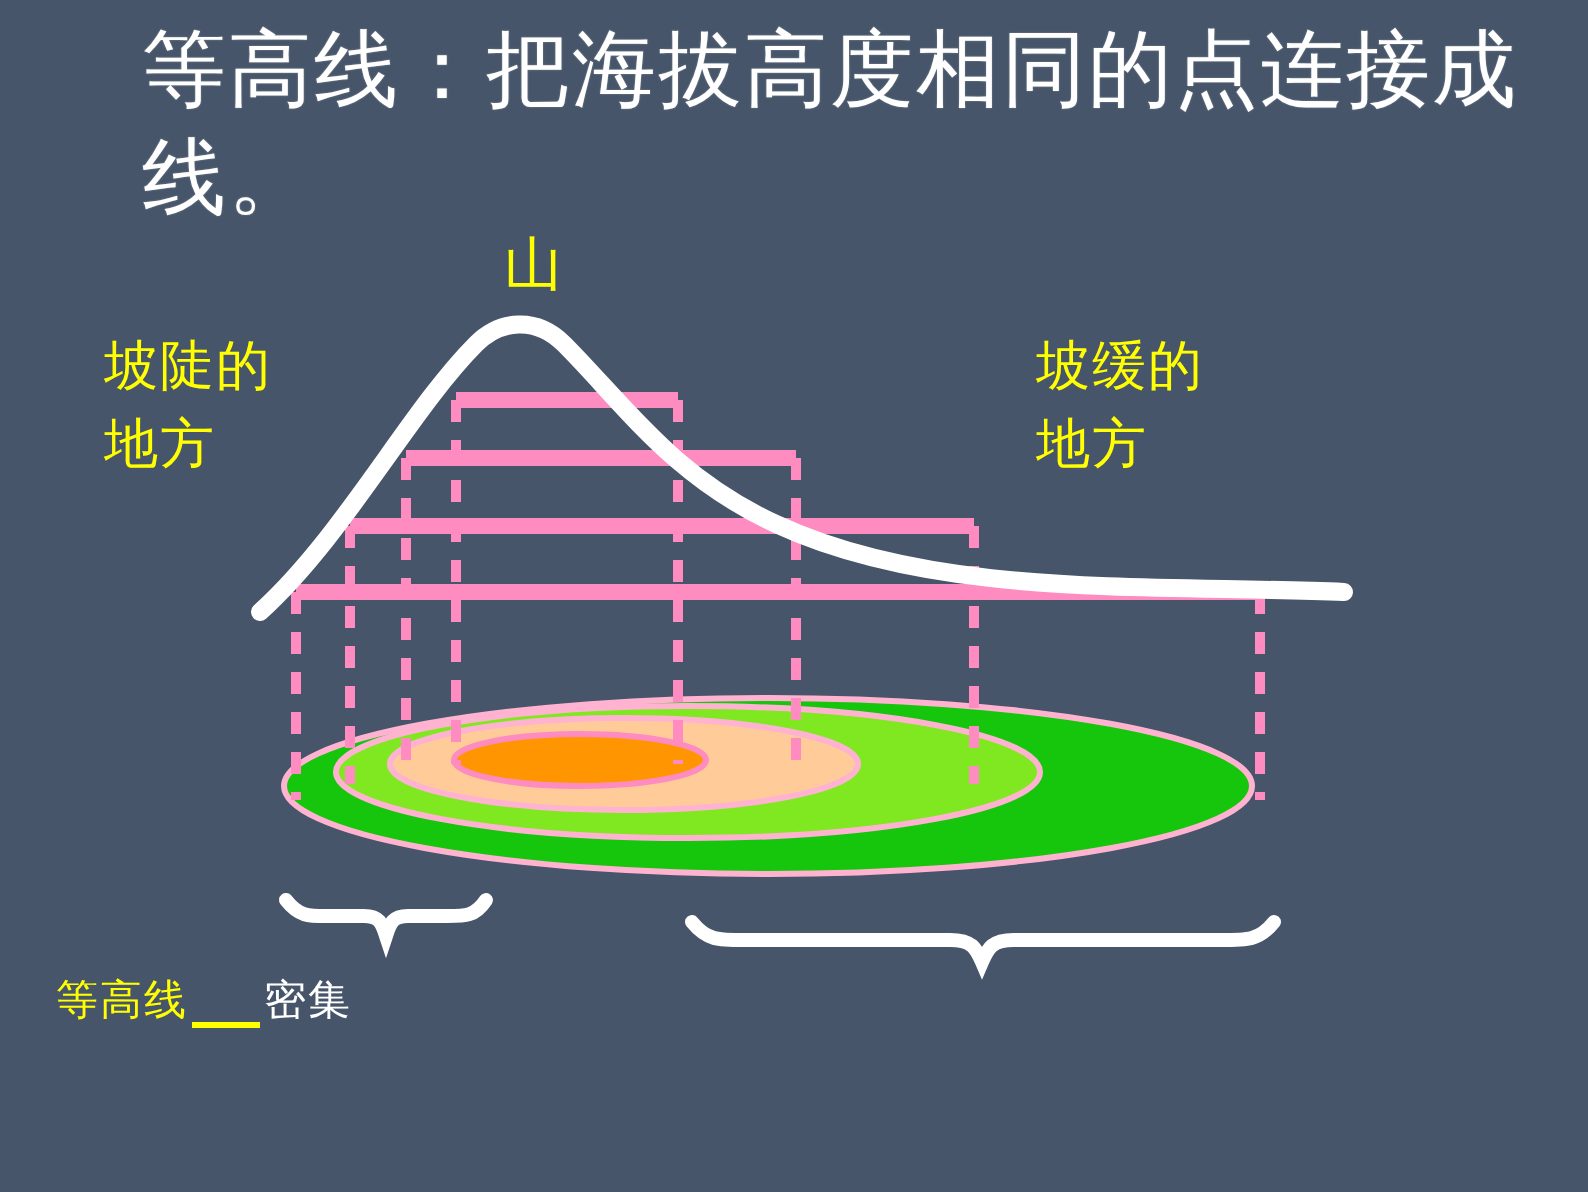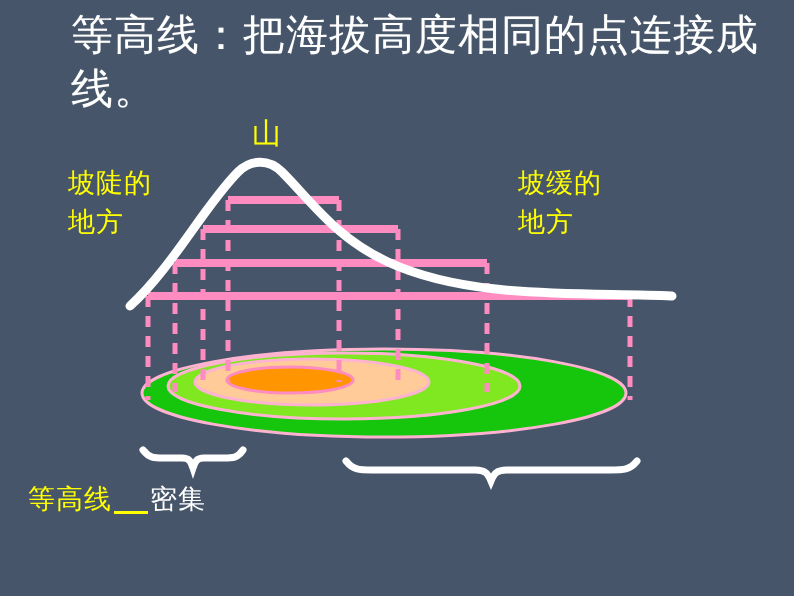--- a/index.html
+++ b/index.html
@@ -34,32 +34,32 @@
     line-height:1.45;
     font-family:"Liberation Serif","DejaVu Serif",serif;
     white-space:pre-wrap;
     letter-spacing:1px;
   }
   #label-peak{
     left:252px;top:112px;
     font-size:29px;
   }
   #label-steep{
-    left:68px;top:164px;
+    left:52px;top:164px;
     width:150px;
   }
   #label-gentle{
     left:518px;top:164px;
     width:150px;
   }
   .caption{
     position:absolute;
-    font-size:27px;
+    font-size:21px;
     line-height:1;
-    font-family:Liberation Sans, sans-serif;
+    font-family:Liberation Mono, monospace;
     white-space:nowrap;
     letter-spacing:1px;
   }
   .caption .yellow{color:#ffff00;}
   .caption .white{color:#ffffff;}
   .caption .ul{
     display:inline-block;
     border-bottom:3px solid #ffff00;
     width:34px;
     height:25px;

